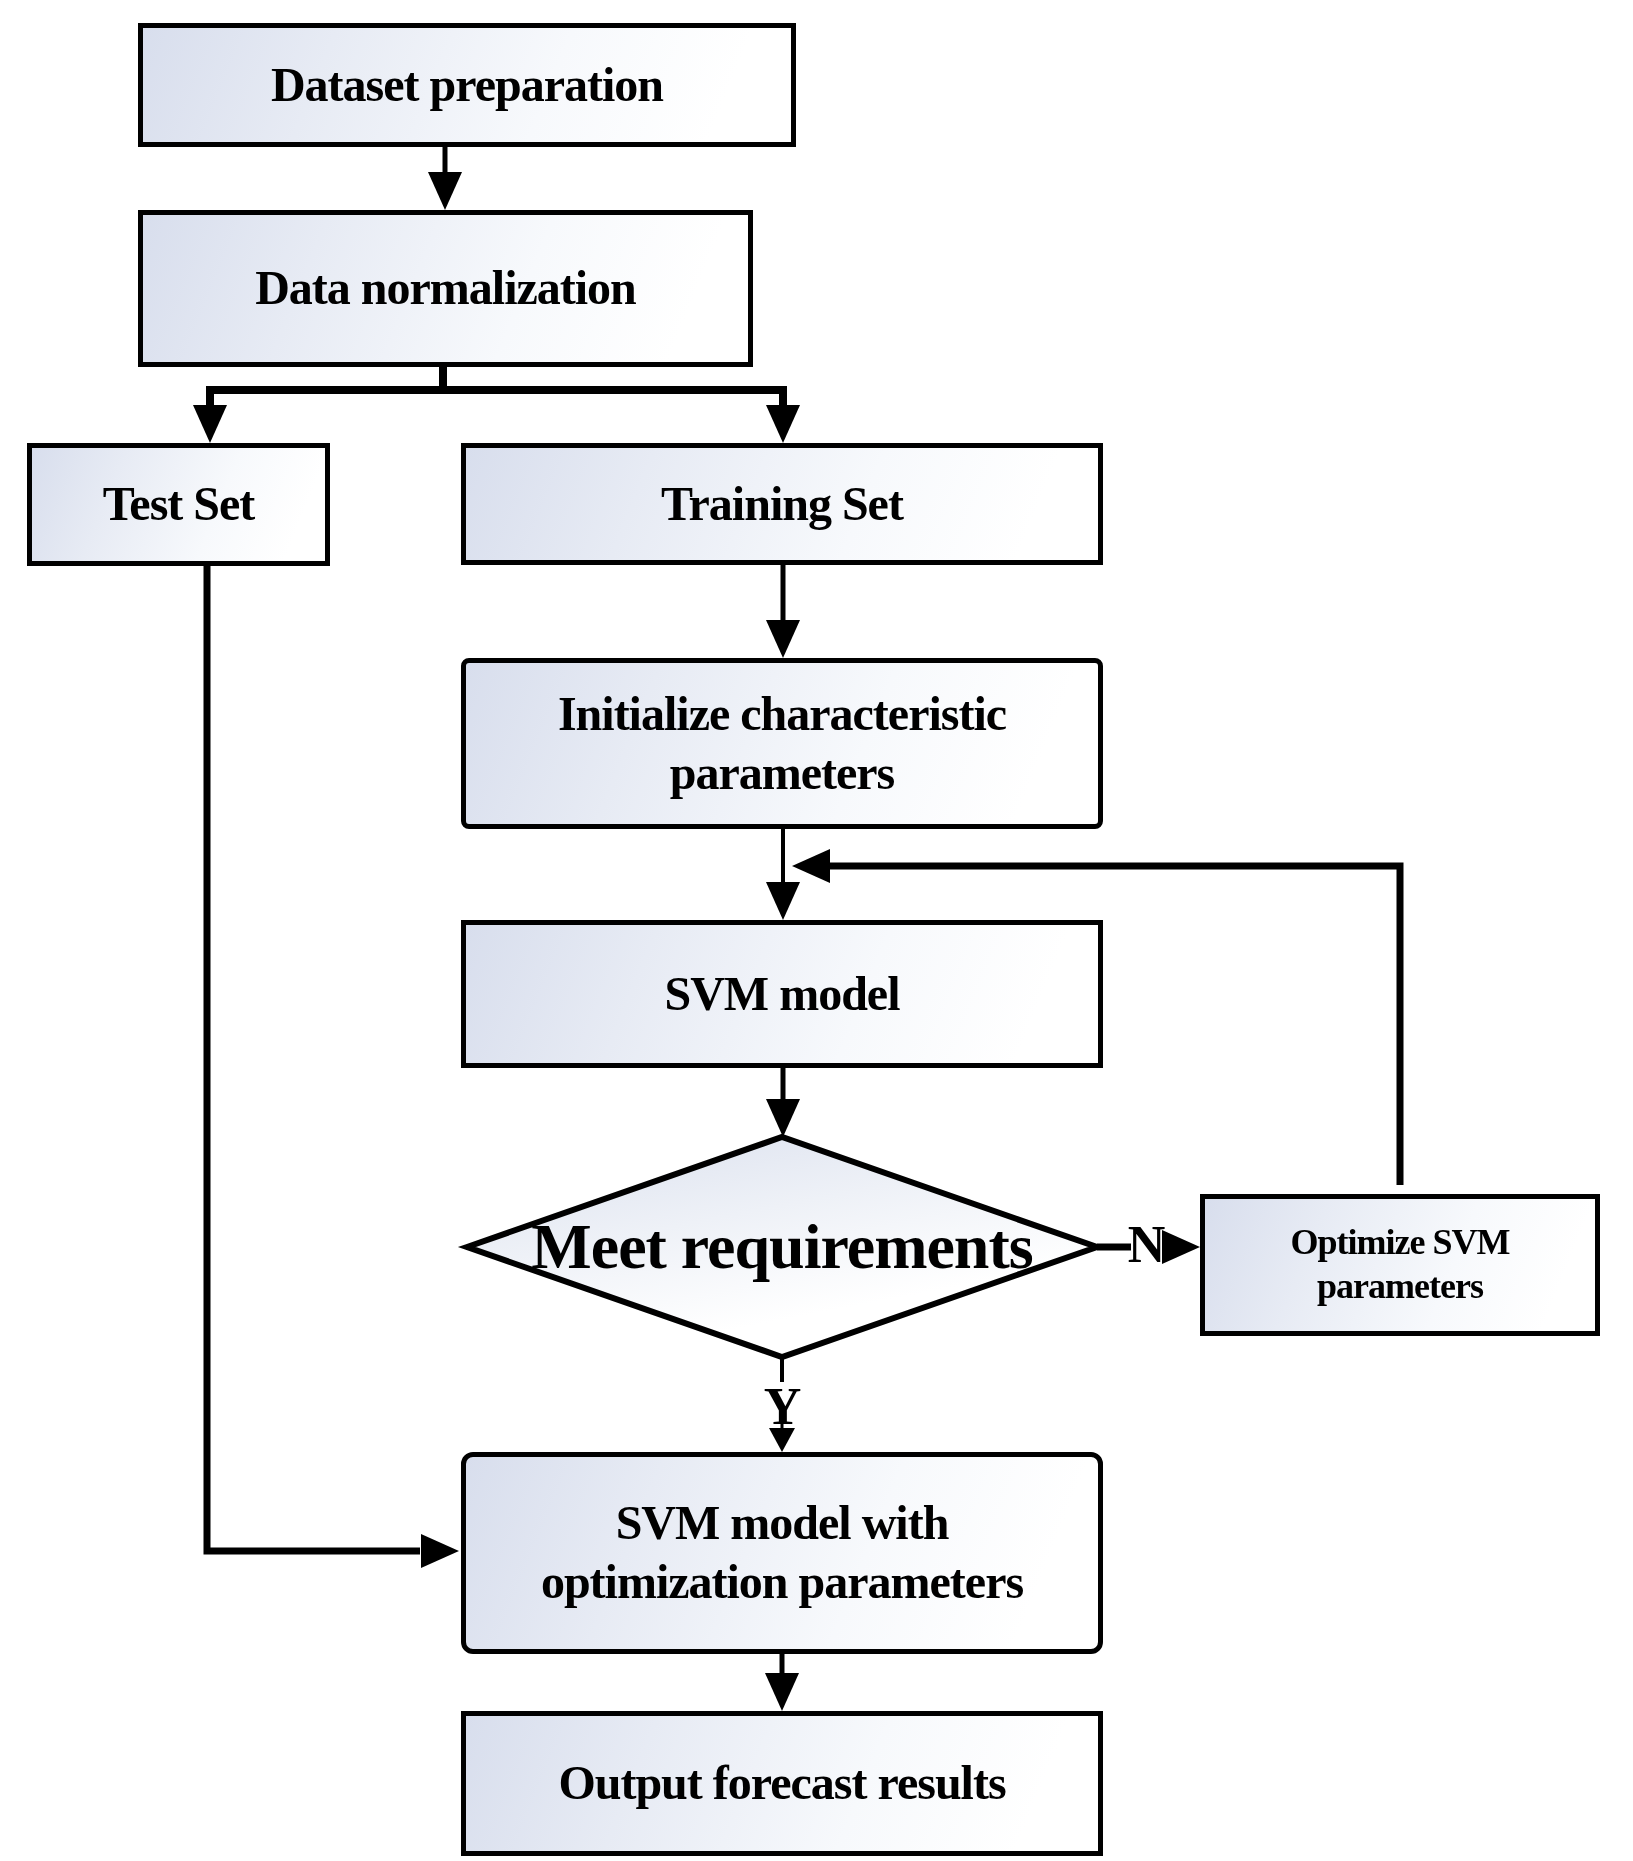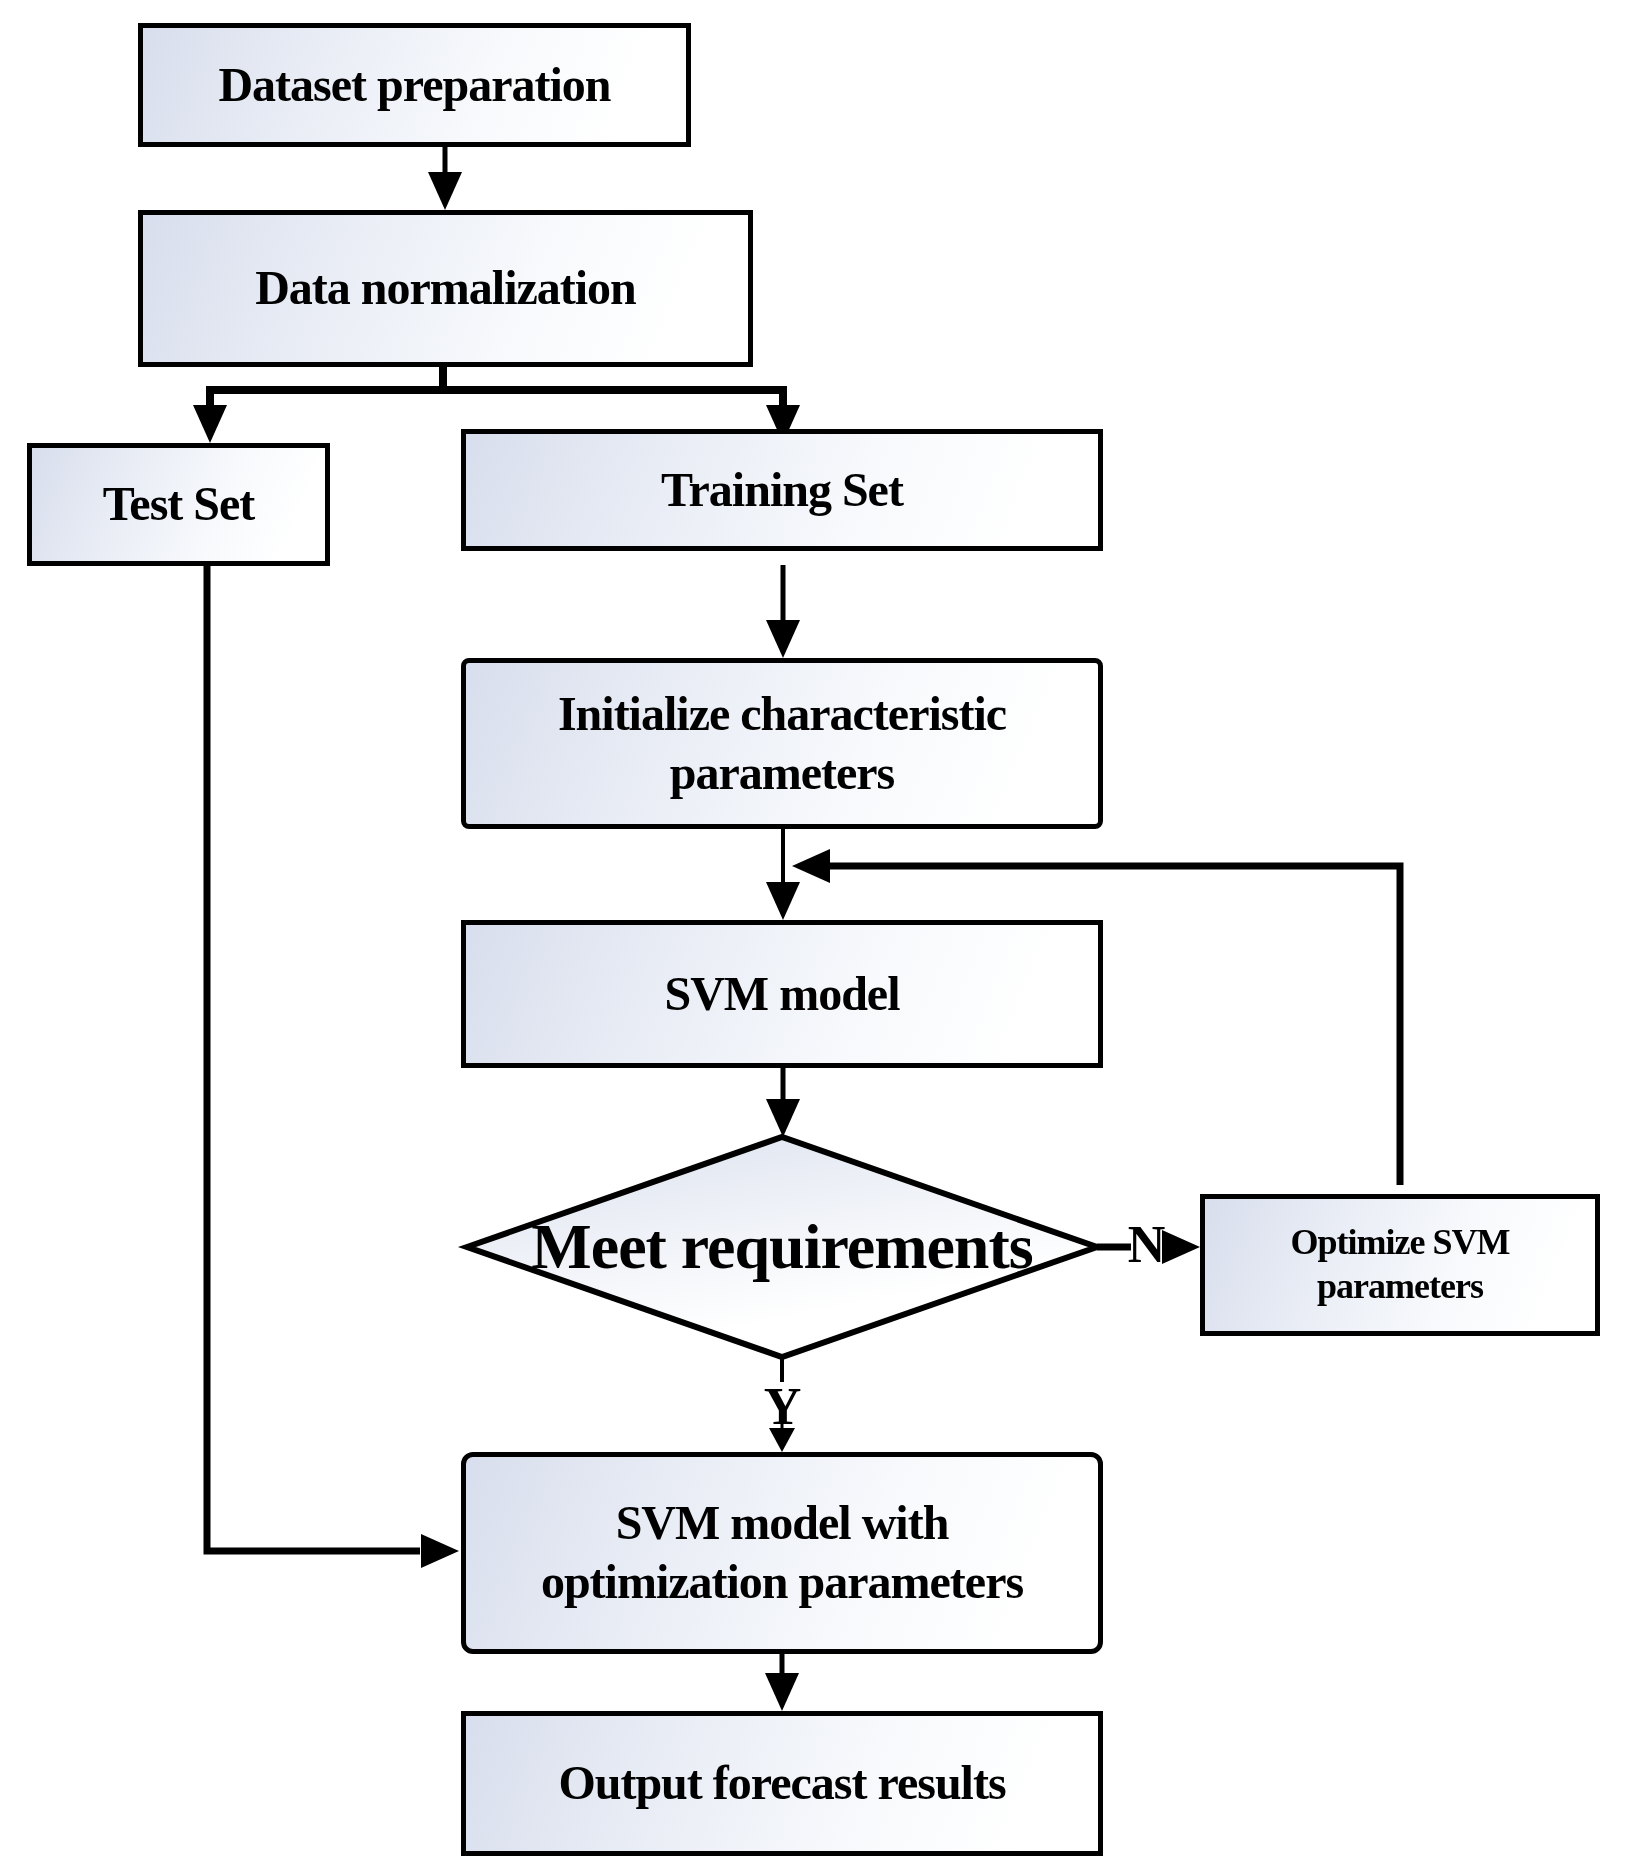--- a/index.html
+++ b/index.html
@@ -121,27 +121,27 @@
       <path d="M207,566 L207,1551 L420,1551" fill="none" stroke="#000" stroke-width="7"></path>
       <polygon points="421,1534 421,1568 459,1551" fill="#000"></polygon>
     </g>
 
     <g>
       <line x1="782" y1="1654" x2="782" y2="1675" stroke="#000" stroke-width="5"></line>
       <polygon points="765,1673 799,1673 782,1711" fill="#000"></polygon>
     </g>
   </svg>
 
-  <div class="node" style="left:138px; top:23px;  width:553px; height:124px;">Dataset preparation</div>
+  <div class="node" style="left:138px; top:23px;  width:658px; height:124px;">Dataset preparation</div>
 
   <div class="node" style="left:138px; top:210px; width:615px; height:157px;">Data normalization</div>
 
   <div class="node" style="left:27px;  top:443px; width:303px; height:123px;">Test Set</div>
 
-  <div class="node" style="left:461px; top:429px; width:642px; height:122px;">Training Set</div>
+  <div class="node" style="left:461px; top:443px; width:642px; height:122px;">Training Set</div>
 
   <div class="node" style="left:461px; top:658px; width:642px; height:171px;border-radius:8px;">Initialize characteristic
 parameters</div>
 
   <div class="node" style="left:461px; top:920px; width:642px; height:148px;">SVM model</div>
 
   <div class="diamond-label" style="left:482px; top:1217px; width:600px; height:60px;">Meet requirements</div>
 
   <div class="node" style="left:1200px; top:1194px; width:400px; height:142px; font-size:36px;">Optimize SVM
 parameters</div>

